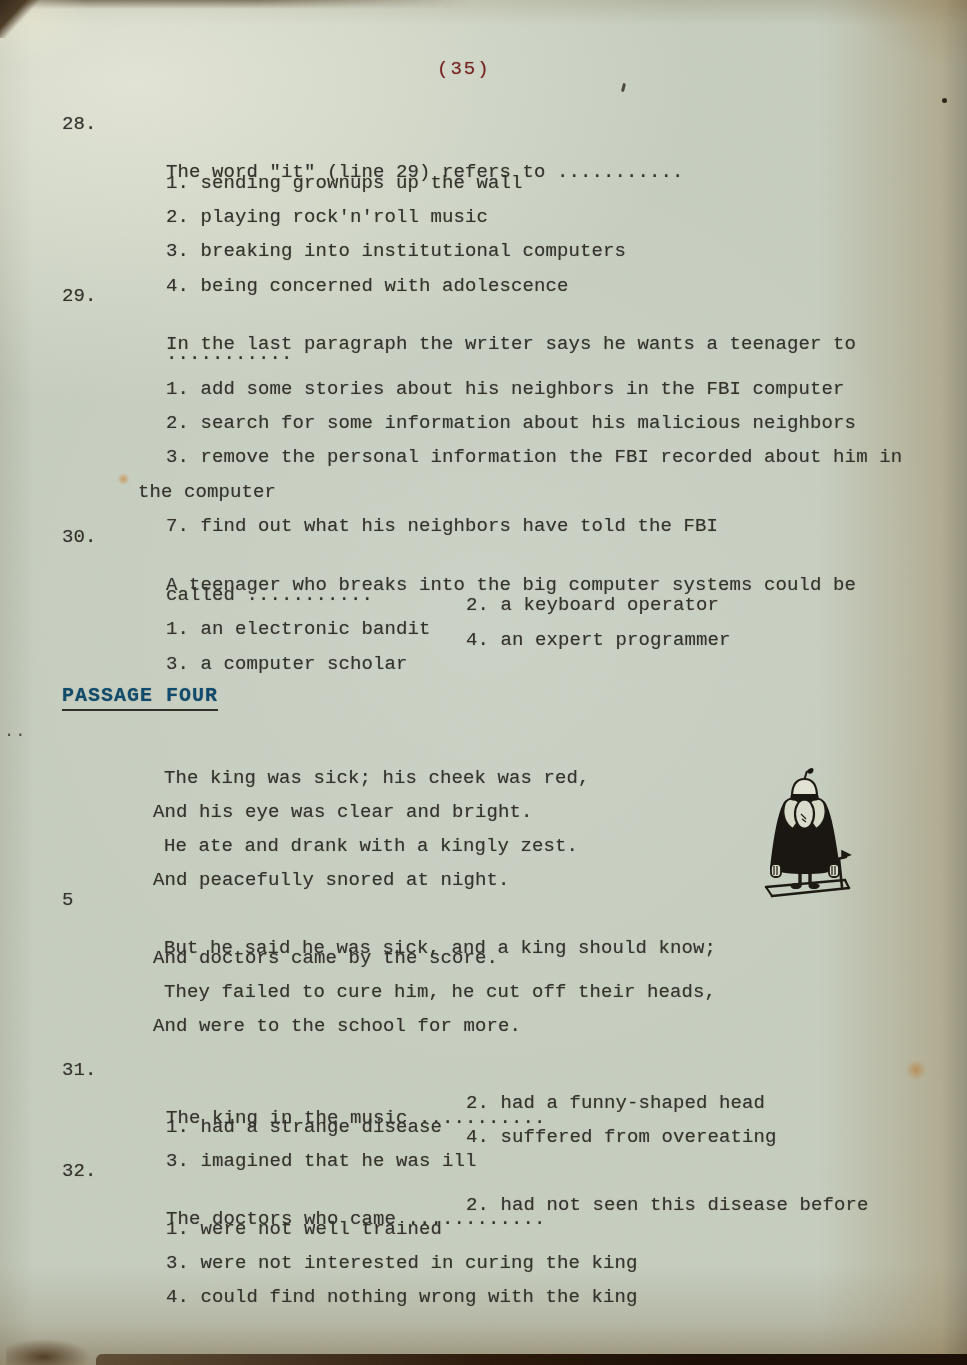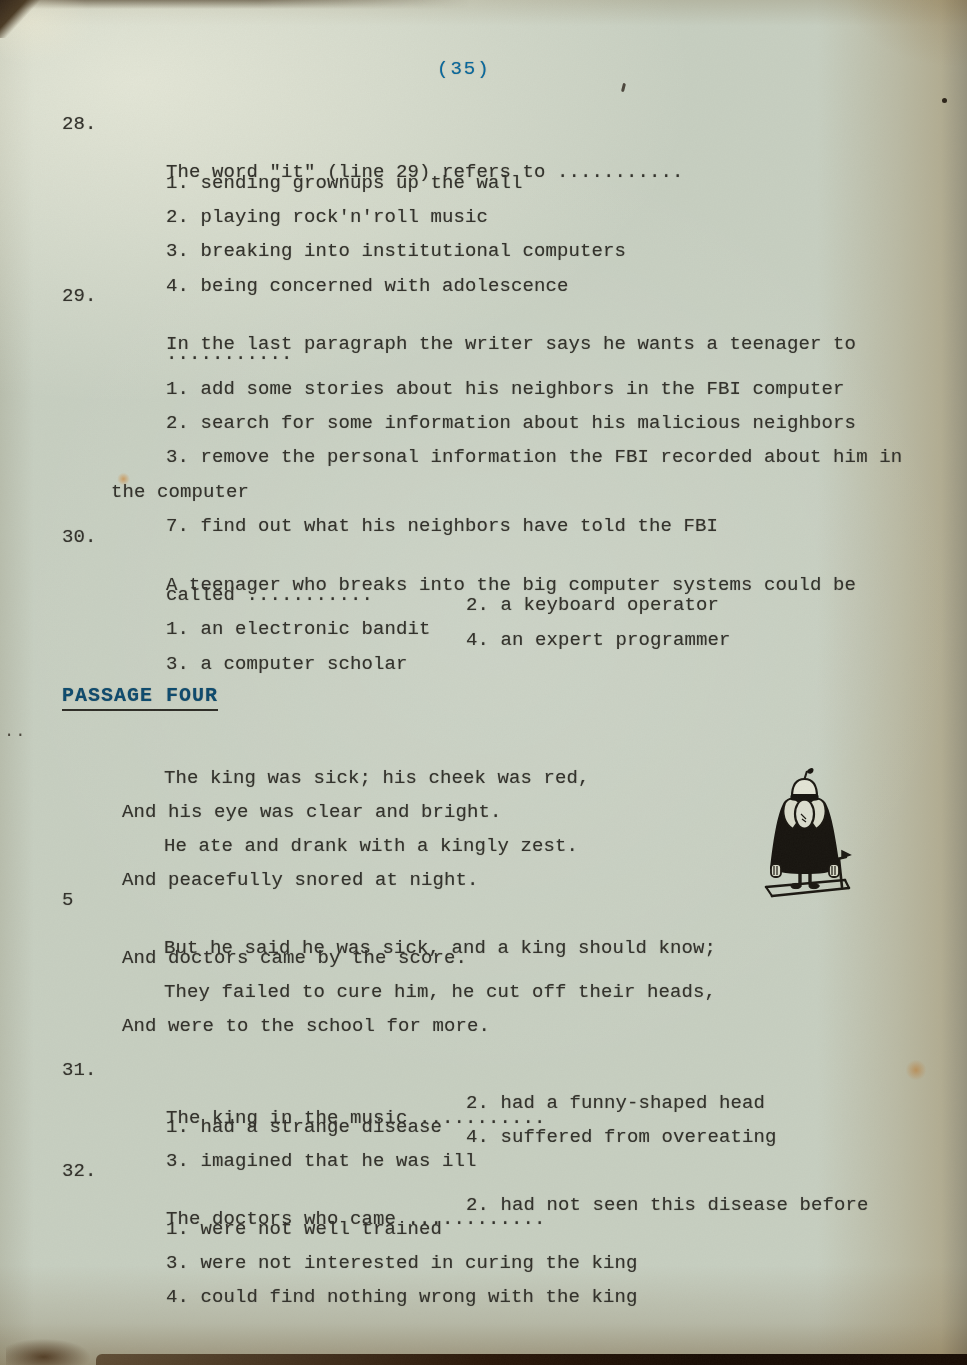--- a/index.html
+++ b/index.html
@@ -55,26 +55,26 @@
   .grain{position:absolute;inset:0;width:100%;height:100%;opacity:.30;pointer-events:none;}
   
   .line{
     position:absolute;left:0;width:967px;height:26px;
     font-size:19px;line-height:24px;letter-spacing:0.1px;
     color:#32312b;text-shadow:0 0 1px rgba(45,44,38,0.45);
     white-space:pre;
   }
   .num{position:absolute;left:62px;top:0;}
   .txt{display:inline-block;margin-left:120px;}
-  .txt.cont{margin-left:65px;}
+  .txt.cont{margin-left:92px;}
   .col2{position:absolute;left:466px;top:0;}
   .poem{margin-left:118px;}
-  .poem.indent{margin-left:76px;text-align:right;}
+  .poem.indent{margin-left:107px;text-align:right;}
   .pagenum{position:absolute;left:437px;top:58px;font-size:19px;letter-spacing:2px;
-    color:#0369a1;text-shadow:0 0 1px rgba(45,44,38,0.5);}
+    color:#7f1d1d;text-shadow:0 0 1px rgba(45,44,38,0.5);}
   .heading{
     position:absolute;left:62px;top:684px;font-size:20px;font-weight:bold;letter-spacing:1px;
     color:#0c4a6e;text-shadow:0 0 1px rgba(45,44,38,0.5);
     border-bottom:2.5px solid #2d2c26;padding-bottom:2px;
   }
   .margin-mark{position:absolute;left:4px;top:722px;font-size:17px;color:#4a463c;letter-spacing:1px;}
   .king{position:absolute;left:763px;top:756px;width:112px;height:148px;}
 </style>
 </head>
 <body>

